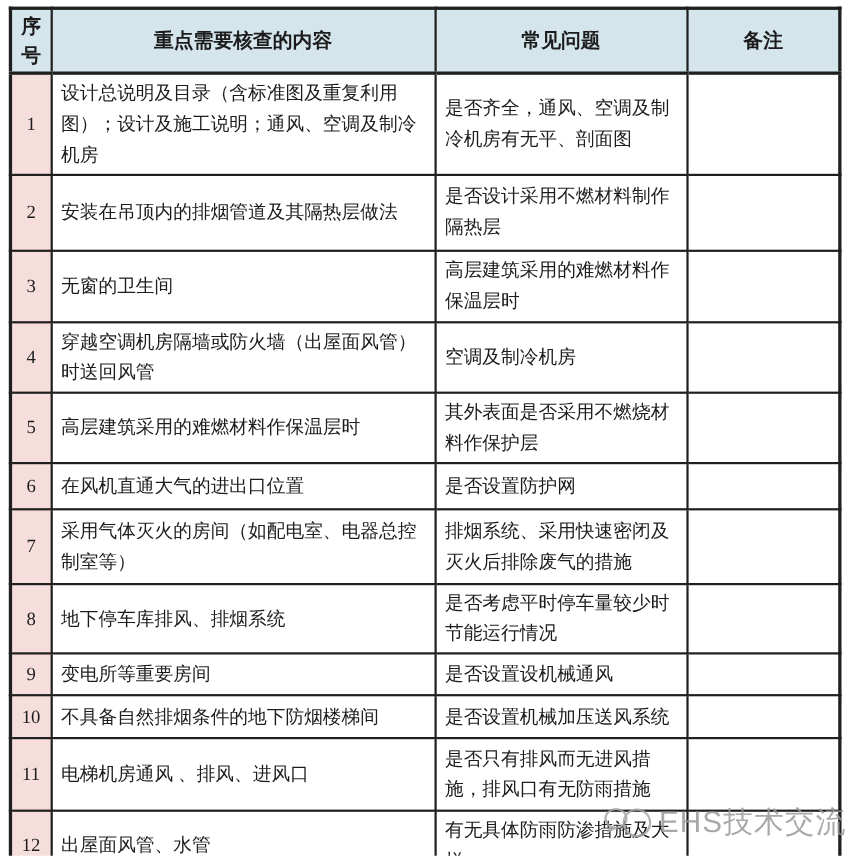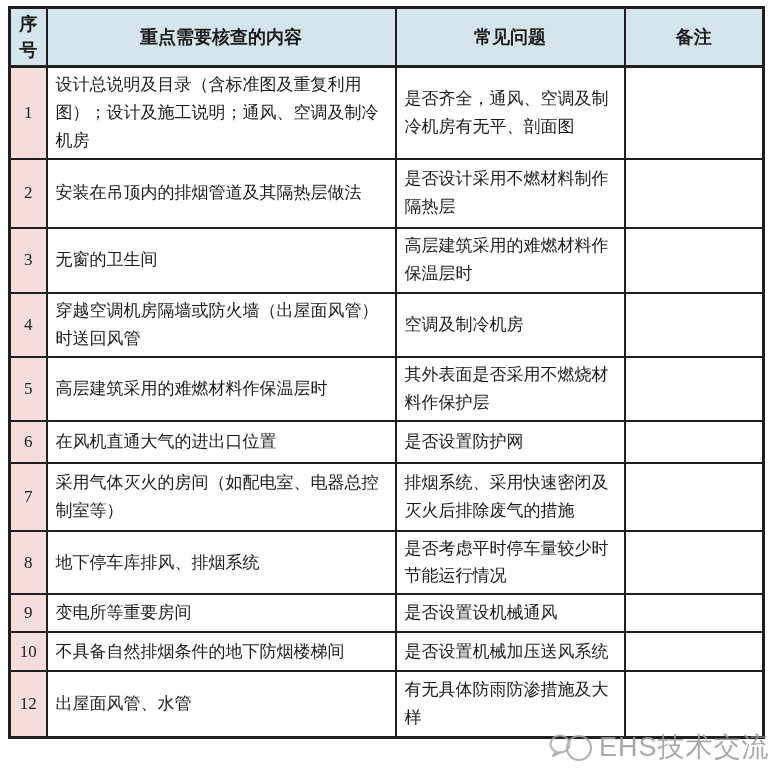--- a/index.html
+++ b/index.html
@@ -159,20 +159,26 @@
       <td class="cell-issue">是否设置设机械通风</td>
       <td class="cell-remark"></td>
     </tr>
     <tr>
       <td class="cell-no">10</td>
       <td class="cell-content">不具备自然排烟条件的地下防烟楼梯间</td>
       <td class="cell-issue">是否设置机械加压送风系统</td>
       <td class="cell-remark"></td>
     </tr>
     <tr>
+      <td class="cell-no">11</td>
+      <td class="cell-content">电梯机房通风 、排风、进风口</td>
+      <td class="cell-issue">是否只有排风而无进风措施，排风口有无防雨措施</td>
+      <td class="cell-remark"></td>
+    </tr>
+    <tr>
       <td class="cell-no">12</td>
       <td class="cell-content">出屋面风管、水管</td>
       <td class="cell-issue">有无具体防雨防渗措施及大样</td>
       <td class="cell-remark"></td>
     </tr>
   </tbody>
 </table>
 
 <div class="watermark">
   <span class="wm-logo">

